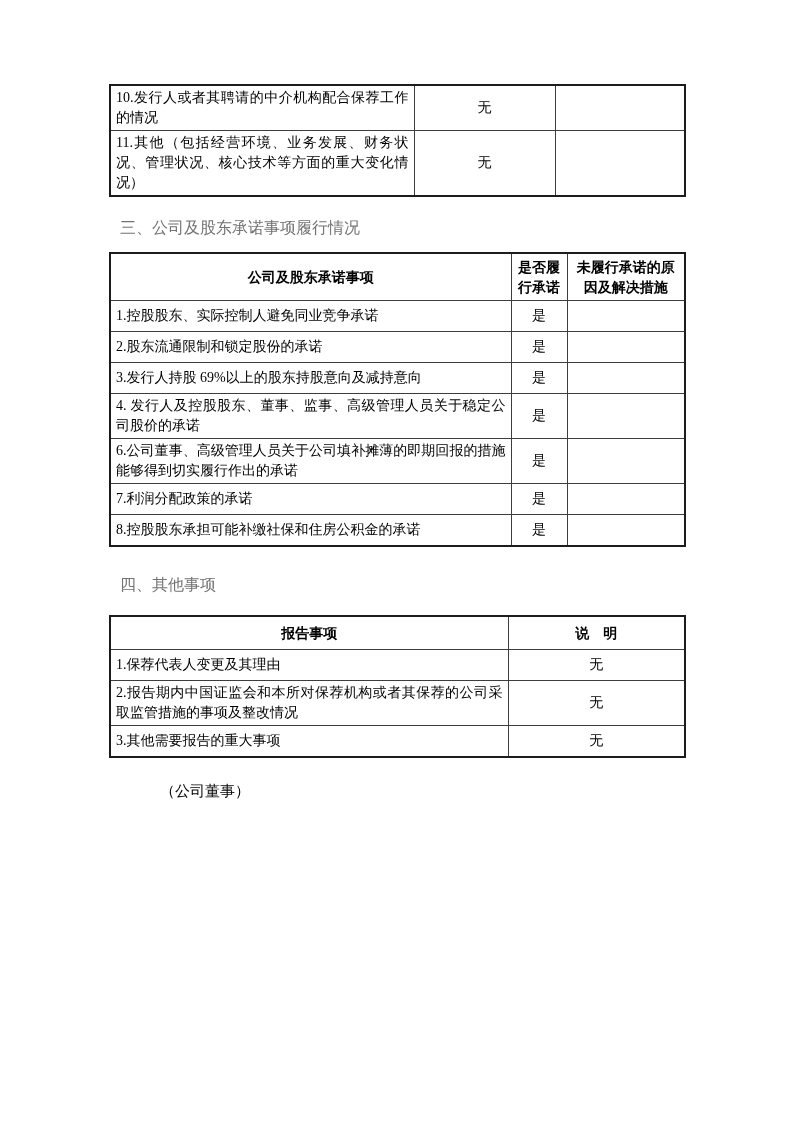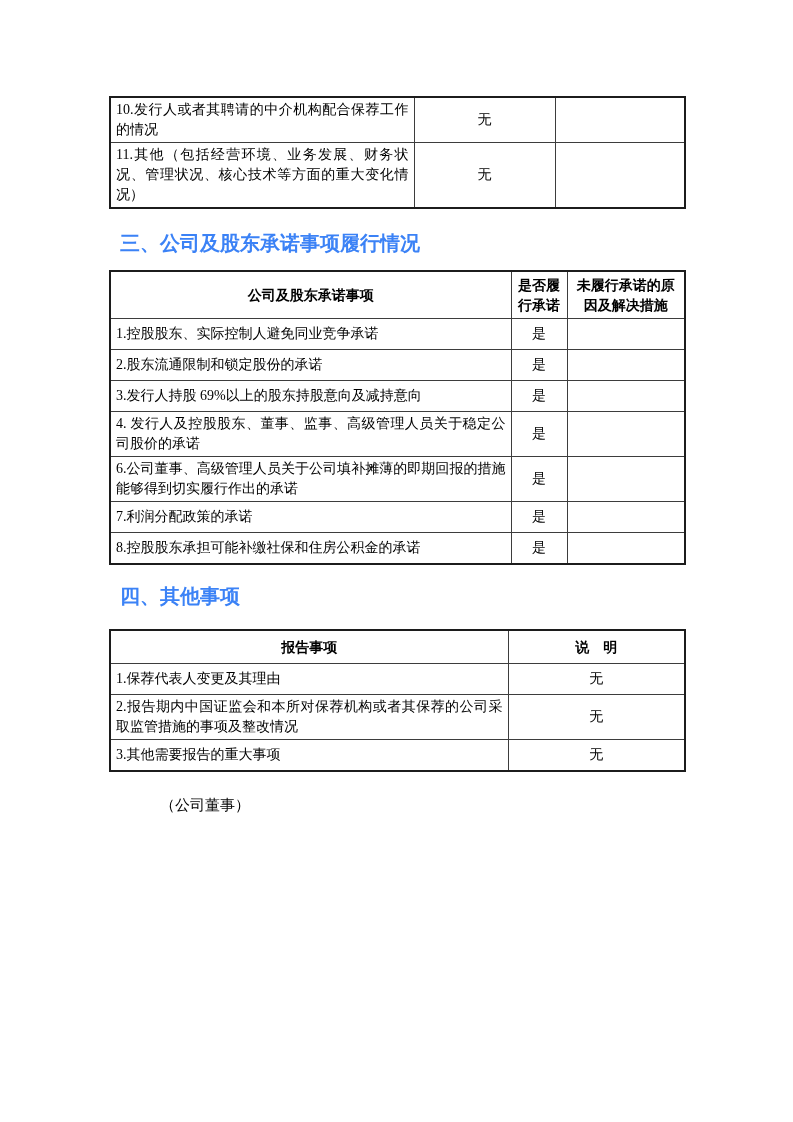--- a/index.html
+++ b/index.html
@@ -1,46 +1,46 @@
 <!DOCTYPE html>
 <html><head>
 <meta charset="utf-8">
 <style>
   html,body{margin:0;padding:0;}
   body{
     width:793px;height:1122px;background:#ffffff;color:#000000;
     font-family:"Liberation Serif","DejaVu Serif",serif;
     position:relative;overflow:hidden;
   }
-  .content{position:absolute;left:109px;top:96px;width:522px;}
+  .content{position:absolute;left:109px;top:84px;width:522px;}
   table{
     border-collapse:collapse;table-layout:fixed;width:575px;
     border:2px solid #1c1c1c;
   }
   td,th{
     border:1px solid #3d3d3d;
     font-size:14px;line-height:20px;vertical-align:middle;
     height:26px;padding:2px 5px;overflow:hidden;
   }
   td.item{
     text-align:justify;text-align-last:left;
   }
   td.c{text-align:center;padding:2px 2px;}
   th{
     font-family:"Liberation Sans","DejaVu Sans",sans-serif;
     font-weight:bold;text-align:center;padding:3px 3px;
   }
   .hdr2 th{height:40px;}
   h3.section-heading{
     font-family:"Liberation Sans","DejaVu Sans",sans-serif;
-    font-size:20px;font-weight:bold;color:#3b82f6;
+    font-size:16px;font-weight:normal;color:#737373;
     padding-left:11px;
   }
   .h-three{margin:21px 0 13px 0;}
-  .h-four{margin:18px 0 19px 0;}
+  .h-four{margin:28px 0 19px 0;}
   .closing{
     margin:23px 0 0 0;padding-left:51px;
     font-size:15px;line-height:20px;
   }
 </style>
 </head>
 <body>
 
 <div class="content">
 

